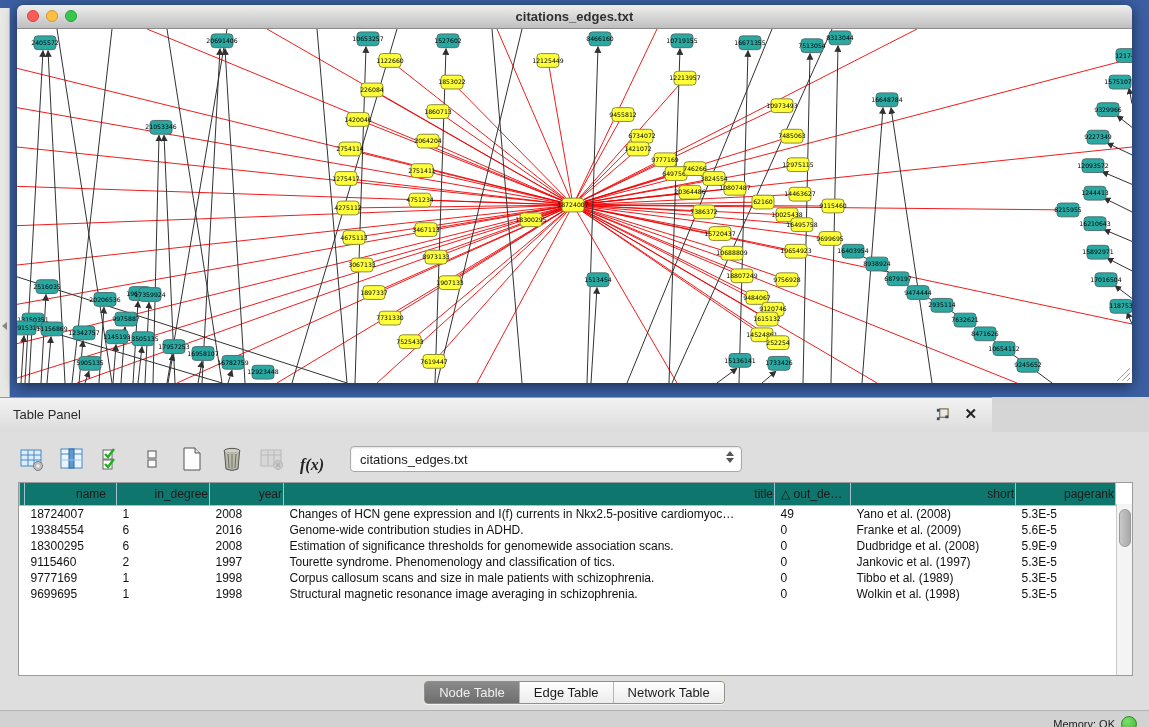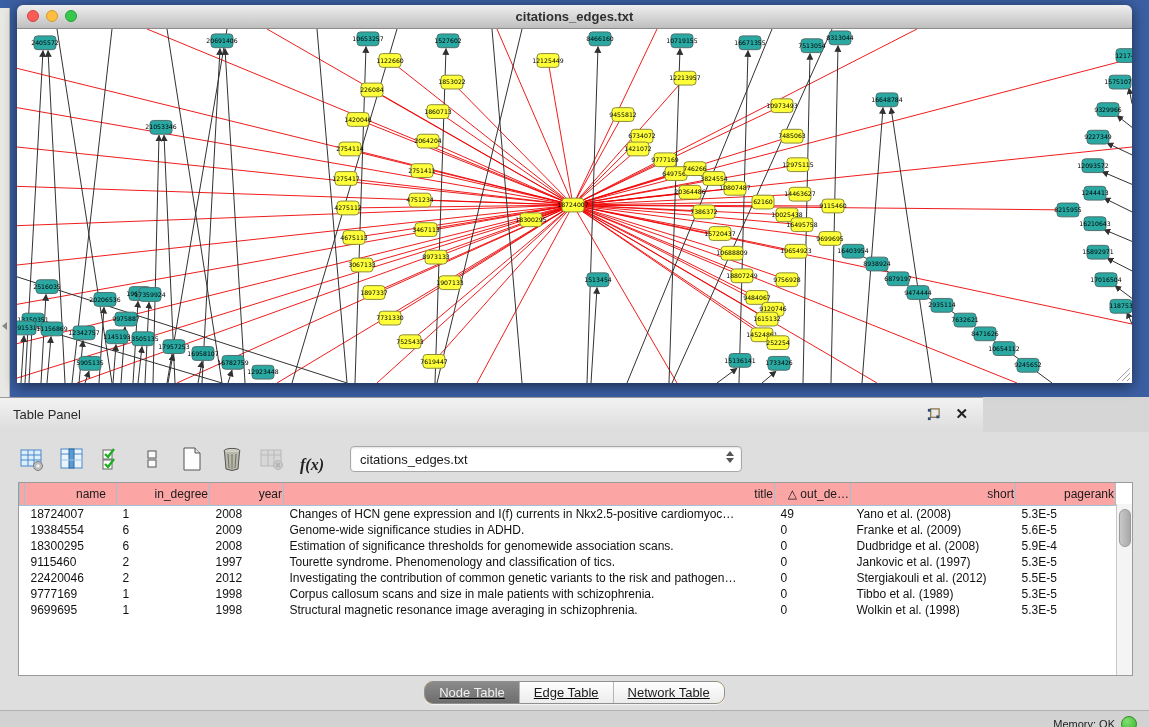--- a/index.html
+++ b/index.html
@@ -20,53 +20,53 @@
   .lights{position:absolute;left:10px;top:5px;display:flex;gap:7px;}
   .light{width:12px;height:12px;border-radius:50%;box-sizing:border-box;}
   .light.red{background:#fc5b57;border:1px solid #cf4742;}
   .light.yellow{background:#fdbe41;border:1px solid #cf9b36;}
   .light.green{background:#35c84b;border:1px solid #2a9e3b;}
   .canvas{position:relative;width:1115px;height:354px;background:#ffffff;overflow:hidden;}
   .canvas svg{display:block;}
 
   
   .panel-head{position:absolute;left:0;top:397px;width:983px;height:34px;
-      background:linear-gradient(#f2f2f2,#dcdcdc);border-top:1px solid #9a9a9a;border-bottom:1px solid #bdbdbd;}
+      background:linear-gradient(#f2f2f2,#dcdcdc);border-top:1px solid #9a9a9a;border-bottom:1px solid #bdbdbd;padding-left:9px;}
   .panel-head .ptitle{position:absolute;left:13px;top:9px;font-size:13px;color:#2a2a2a;}
   .panel-head .float-ic{position:absolute;right:42px;top:9px;width:15px;height:15px;}
   .panel-head .close-ic{position:absolute;right:15px;top:7px;font-size:15px;font-weight:bold;color:#222;line-height:18px;}
   .panel-body{position:absolute;left:0;top:432px;width:1149px;height:295px;background:#dedede;}
 
   .toolbar{position:absolute;left:18px;top:10px;height:34px;display:flex;align-items:center;gap:12px;}
   .tbtn{width:28px;height:28px;display:flex;align-items:center;justify-content:center;}
   .fx{font-family:"Liberation Serif",serif;font-style:italic;font-size:16px;font-weight:bold;color:#222;margin-top:12px;}
   .combo{margin-left:12px;width:390px;height:24px;background:#fff;border:1px solid #a8a8a8;border-radius:4px;
       display:flex;align-items:center;position:relative;box-shadow:inset 0 1px 2px rgba(0,0,0,.12);}
   .combo .cval{font-size:13px;color:#1a1a1a;padding-left:9px;}
   .combo .arrows{position:absolute;right:7px;top:4px;display:flex;flex-direction:column;gap:2px;}
   .combo .arrows i{display:block;width:0;height:0;border-left:4px solid transparent;border-right:4px solid transparent;}
   .combo .arrows i.up{border-bottom:5px solid #555;}
   .combo .arrows i.dn{border-top:5px solid #555;}
 
   .grid-wrap{position:absolute;left:18px;top:50px;width:1113px;height:192px;background:#fff;
       border:1px solid #9b9b9b;overflow:hidden;}
   table.grid{border-collapse:collapse;table-layout:fixed;width:1096px;font-size:12px;color:#111;}
-  table.grid th{background:#fca5a5;border:1px solid #9fc2d6;border-top:none;height:20px;
+  table.grid th{background:#0f766e;border:1px solid #9fc2d6;border-top:none;height:20px;
       font-weight:normal;color:#1b1b1b;overflow:hidden;white-space:nowrap;}
   table.grid td{height:16px;padding:0 0 0 6px;overflow:hidden;white-space:nowrap;border:none;}
   table.grid th.h-r{text-align:right;padding-right:10px;}
   table.grid th.h-c{text-align:right;}
-  table.grid th.h-l{text-align:right;padding-left:6px;}
+  table.grid th.h-l{text-align:left;padding-left:6px;}
   .vscroll{position:absolute;right:0;top:21px;bottom:0;width:15px;background:#f4f4f4;border-left:1px solid #c9c9c9;}
   .vscroll .thumb{position:absolute;left:2px;top:5px;width:10px;height:36px;border-radius:6px;
       background:linear-gradient(90deg,#c9c9c9,#a8a8a8);border:1px solid #9a9a9a;}
 
   .tabs{position:absolute;left:0;top:249px;width:1149px;display:flex;justify-content:center;}
-  .seg{display:flex;border:1px solid #8f8f8f;border-radius:9px;overflow:hidden;background:#eab308;
-      box-shadow:0 1px 1px rgba(255,255,255,.7);text-decoration:underline;}
+  .seg{display:flex;border:1px solid #8f8f8f;border-radius:4px;overflow:hidden;background:#eab308;
+      box-shadow:0 1px 1px rgba(255,255,255,.7);}
   .seg .tab{padding:3px 14px;font-size:13px;color:#1c1c1c;border-right:1px solid #b5b5b5;background:linear-gradient(#fefefe,#ececec);}
   .seg .tab:last-child{border-right:none;}
   .seg .tab.active{background:linear-gradient(#8a8a8a,#6e6e6e);color:#efefef;}
 
   .statusbar{position:absolute;left:0;top:278px;width:1149px;height:27px;background:#d2d2d2;
       border-top:1px solid #b2b2b2;}
   .statusbar .mem{position:absolute;right:34px;top:7px;font-size:11px;color:#222;}
   .statusbar .dot{position:absolute;right:12px;top:5px;width:14px;height:14px;border-radius:50%;
       background:radial-gradient(circle at 35% 30%,#7fe06f,#3db32e);border:1px solid #2f8f24;}
 </style>
@@ -778,55 +778,45 @@
             <td>2008</td>
             <td>Changes of HCN gene expression and I(f) currents in Nkx2.5-positive cardiomyoc…</td>
             <td>49</td>
             <td>Yano et al. (2008)</td>
             <td>5.3E-5</td>
           </tr>
           <tr>
             <td></td>
             <td>19384554</td>
             <td>6</td>
-            <td>2009</td>
-            <td>Genome-wide significance studies in ADHD.</td>
+            <td>2016</td>
+            <td>Genome-wide contribution studies in ADHD.</td>
             <td>0</td>
             <td>Franke et al. (2009)</td>
             <td>5.6E-5</td>
           </tr>
           <tr>
             <td></td>
             <td>18300295</td>
             <td>6</td>
             <td>2008</td>
             <td>Estimation of significance thresholds for genomewide association scans.</td>
             <td>0</td>
             <td>Dudbridge et al. (2008)</td>
-            <td>5.9E-4</td>
+            <td>5.9E-9</td>
           </tr>
           <tr>
             <td></td>
             <td>9115460</td>
             <td>2</td>
             <td>1997</td>
             <td>Tourette syndrome. Phenomenology and classification of tics.</td>
             <td>0</td>
             <td>Jankovic et al. (1997)</td>
             <td>5.3E-5</td>
-          </tr>
-          <tr>
-            <td></td>
-            <td>22420046</td>
-            <td>2</td>
-            <td>2012</td>
-            <td>Investigating the contribution of common genetic variants to the risk and pathogen…</td>
-            <td>0</td>
-            <td>Stergiakouli et al. (2012)</td>
-            <td>5.5E-5</td>
           </tr>
           <tr>
             <td></td>
             <td>9777169</td>
             <td>1</td>
             <td>1998</td>
             <td>Corpus callosum scans and size in male patients with schizophrenia.</td>
             <td>0</td>
             <td>Tibbo et al. (1989)</td>
             <td>5.3E-5</td>

